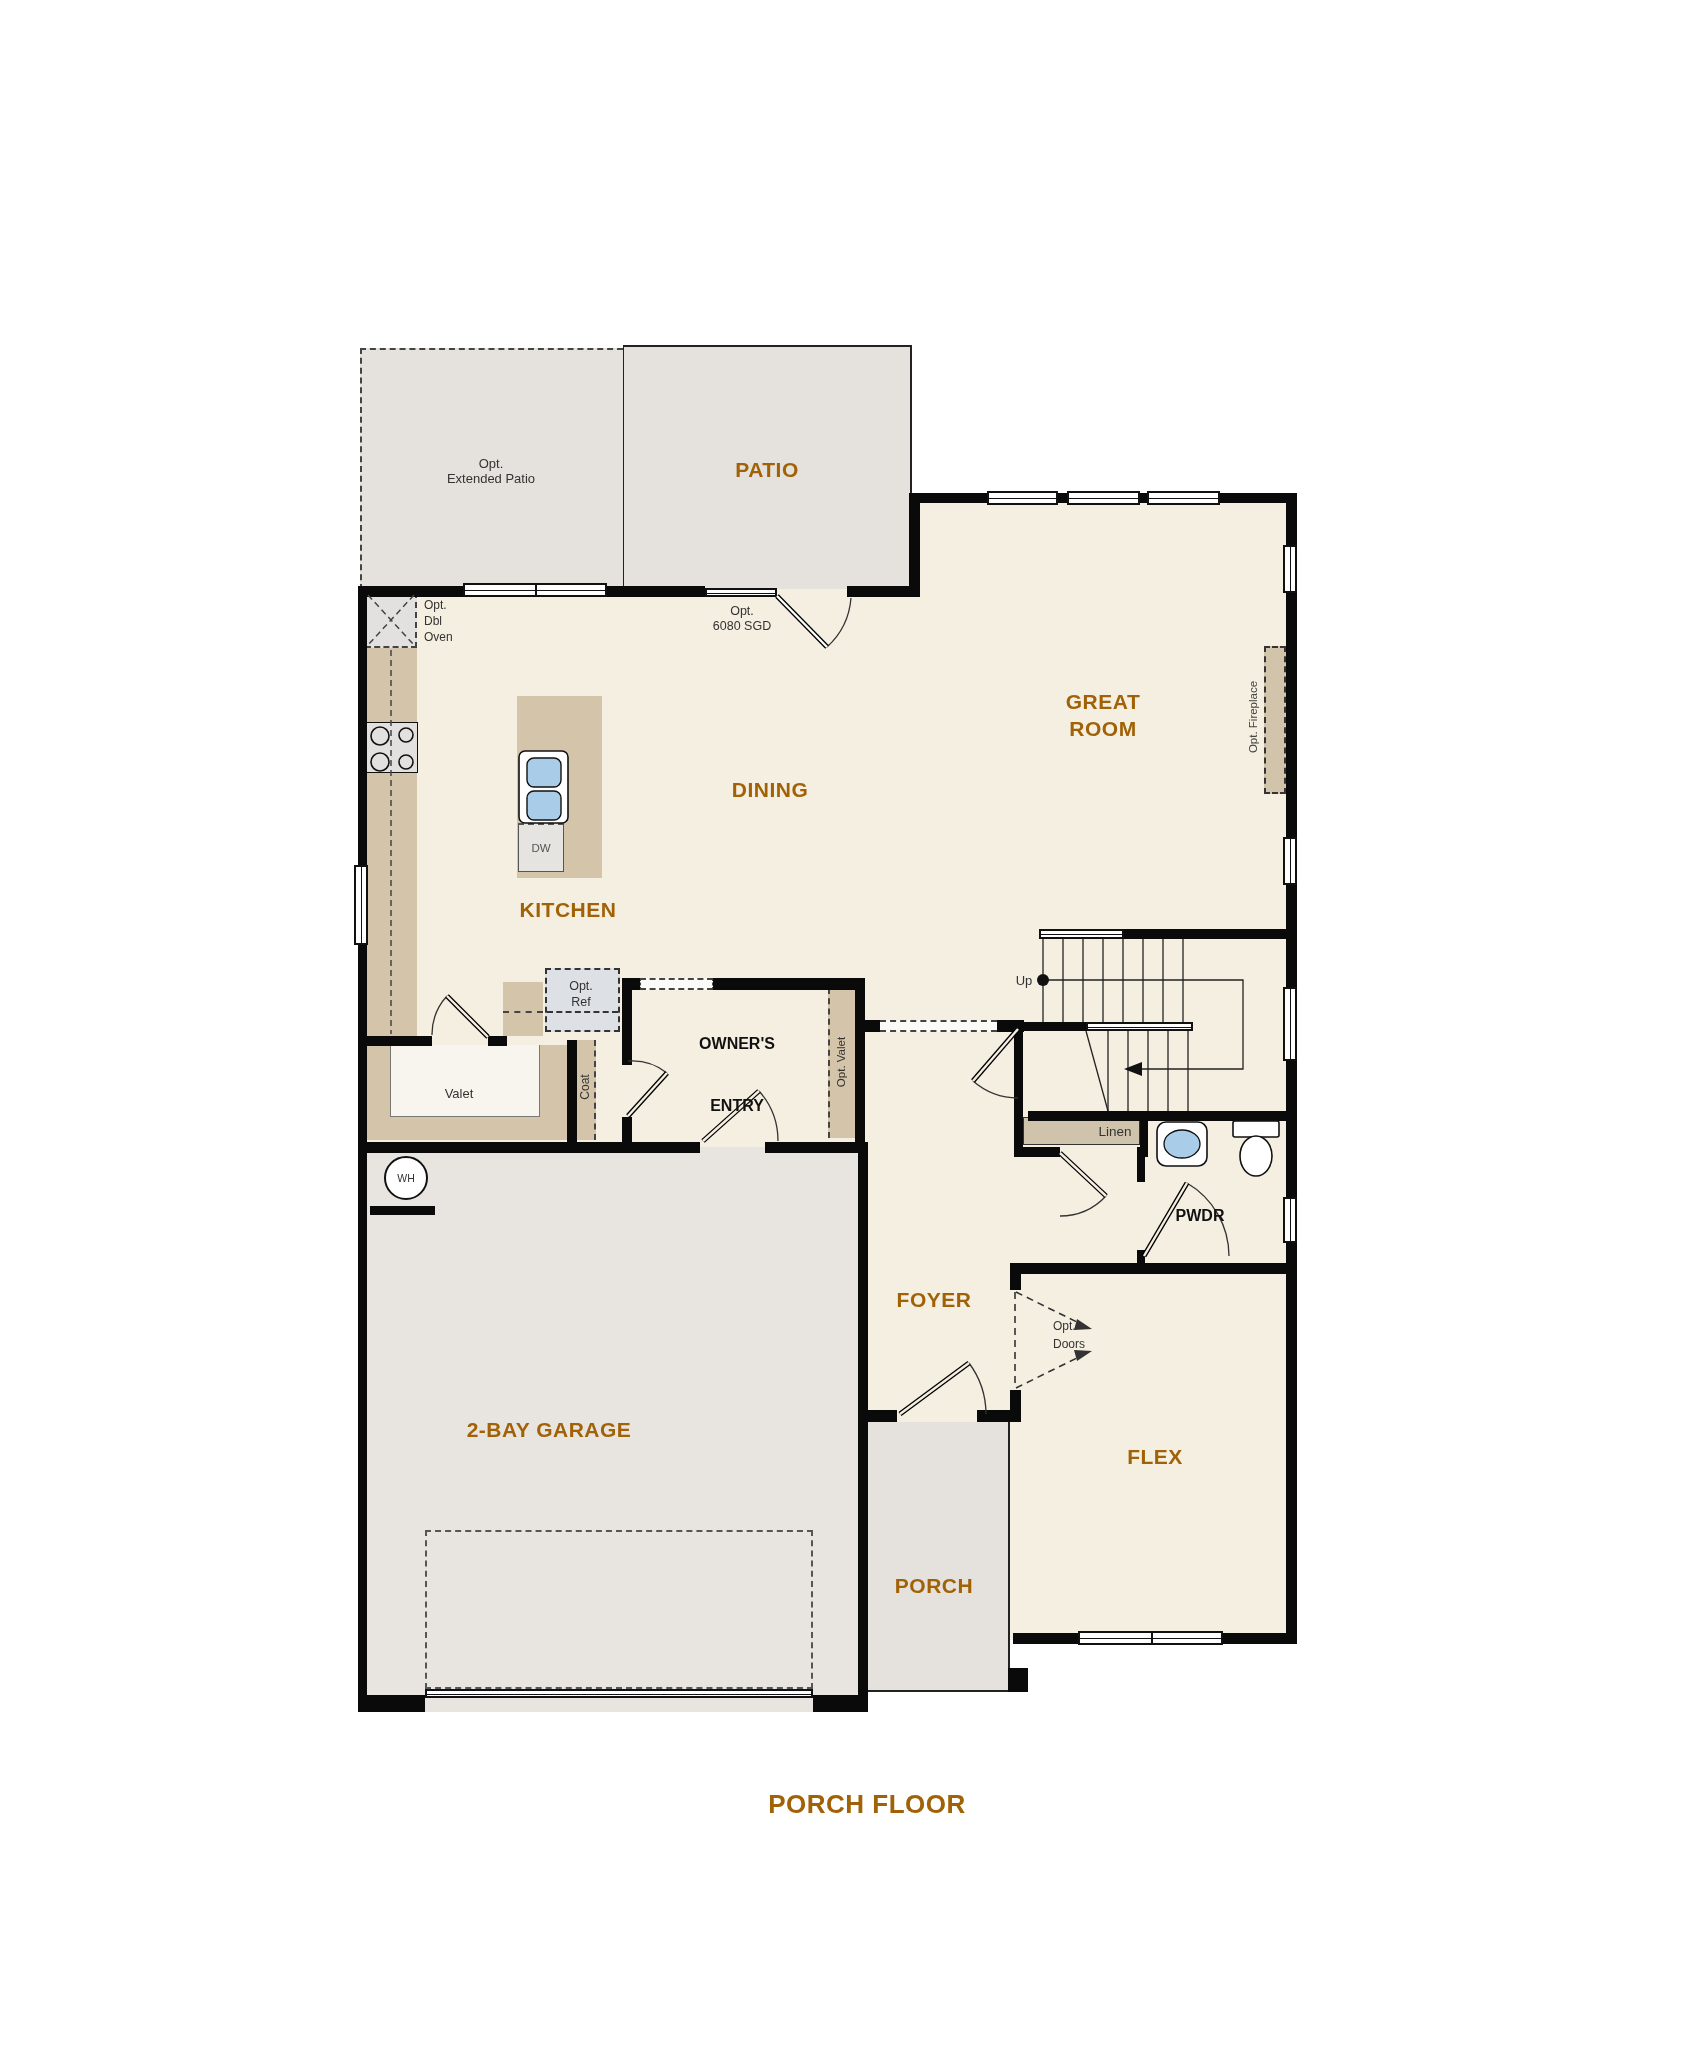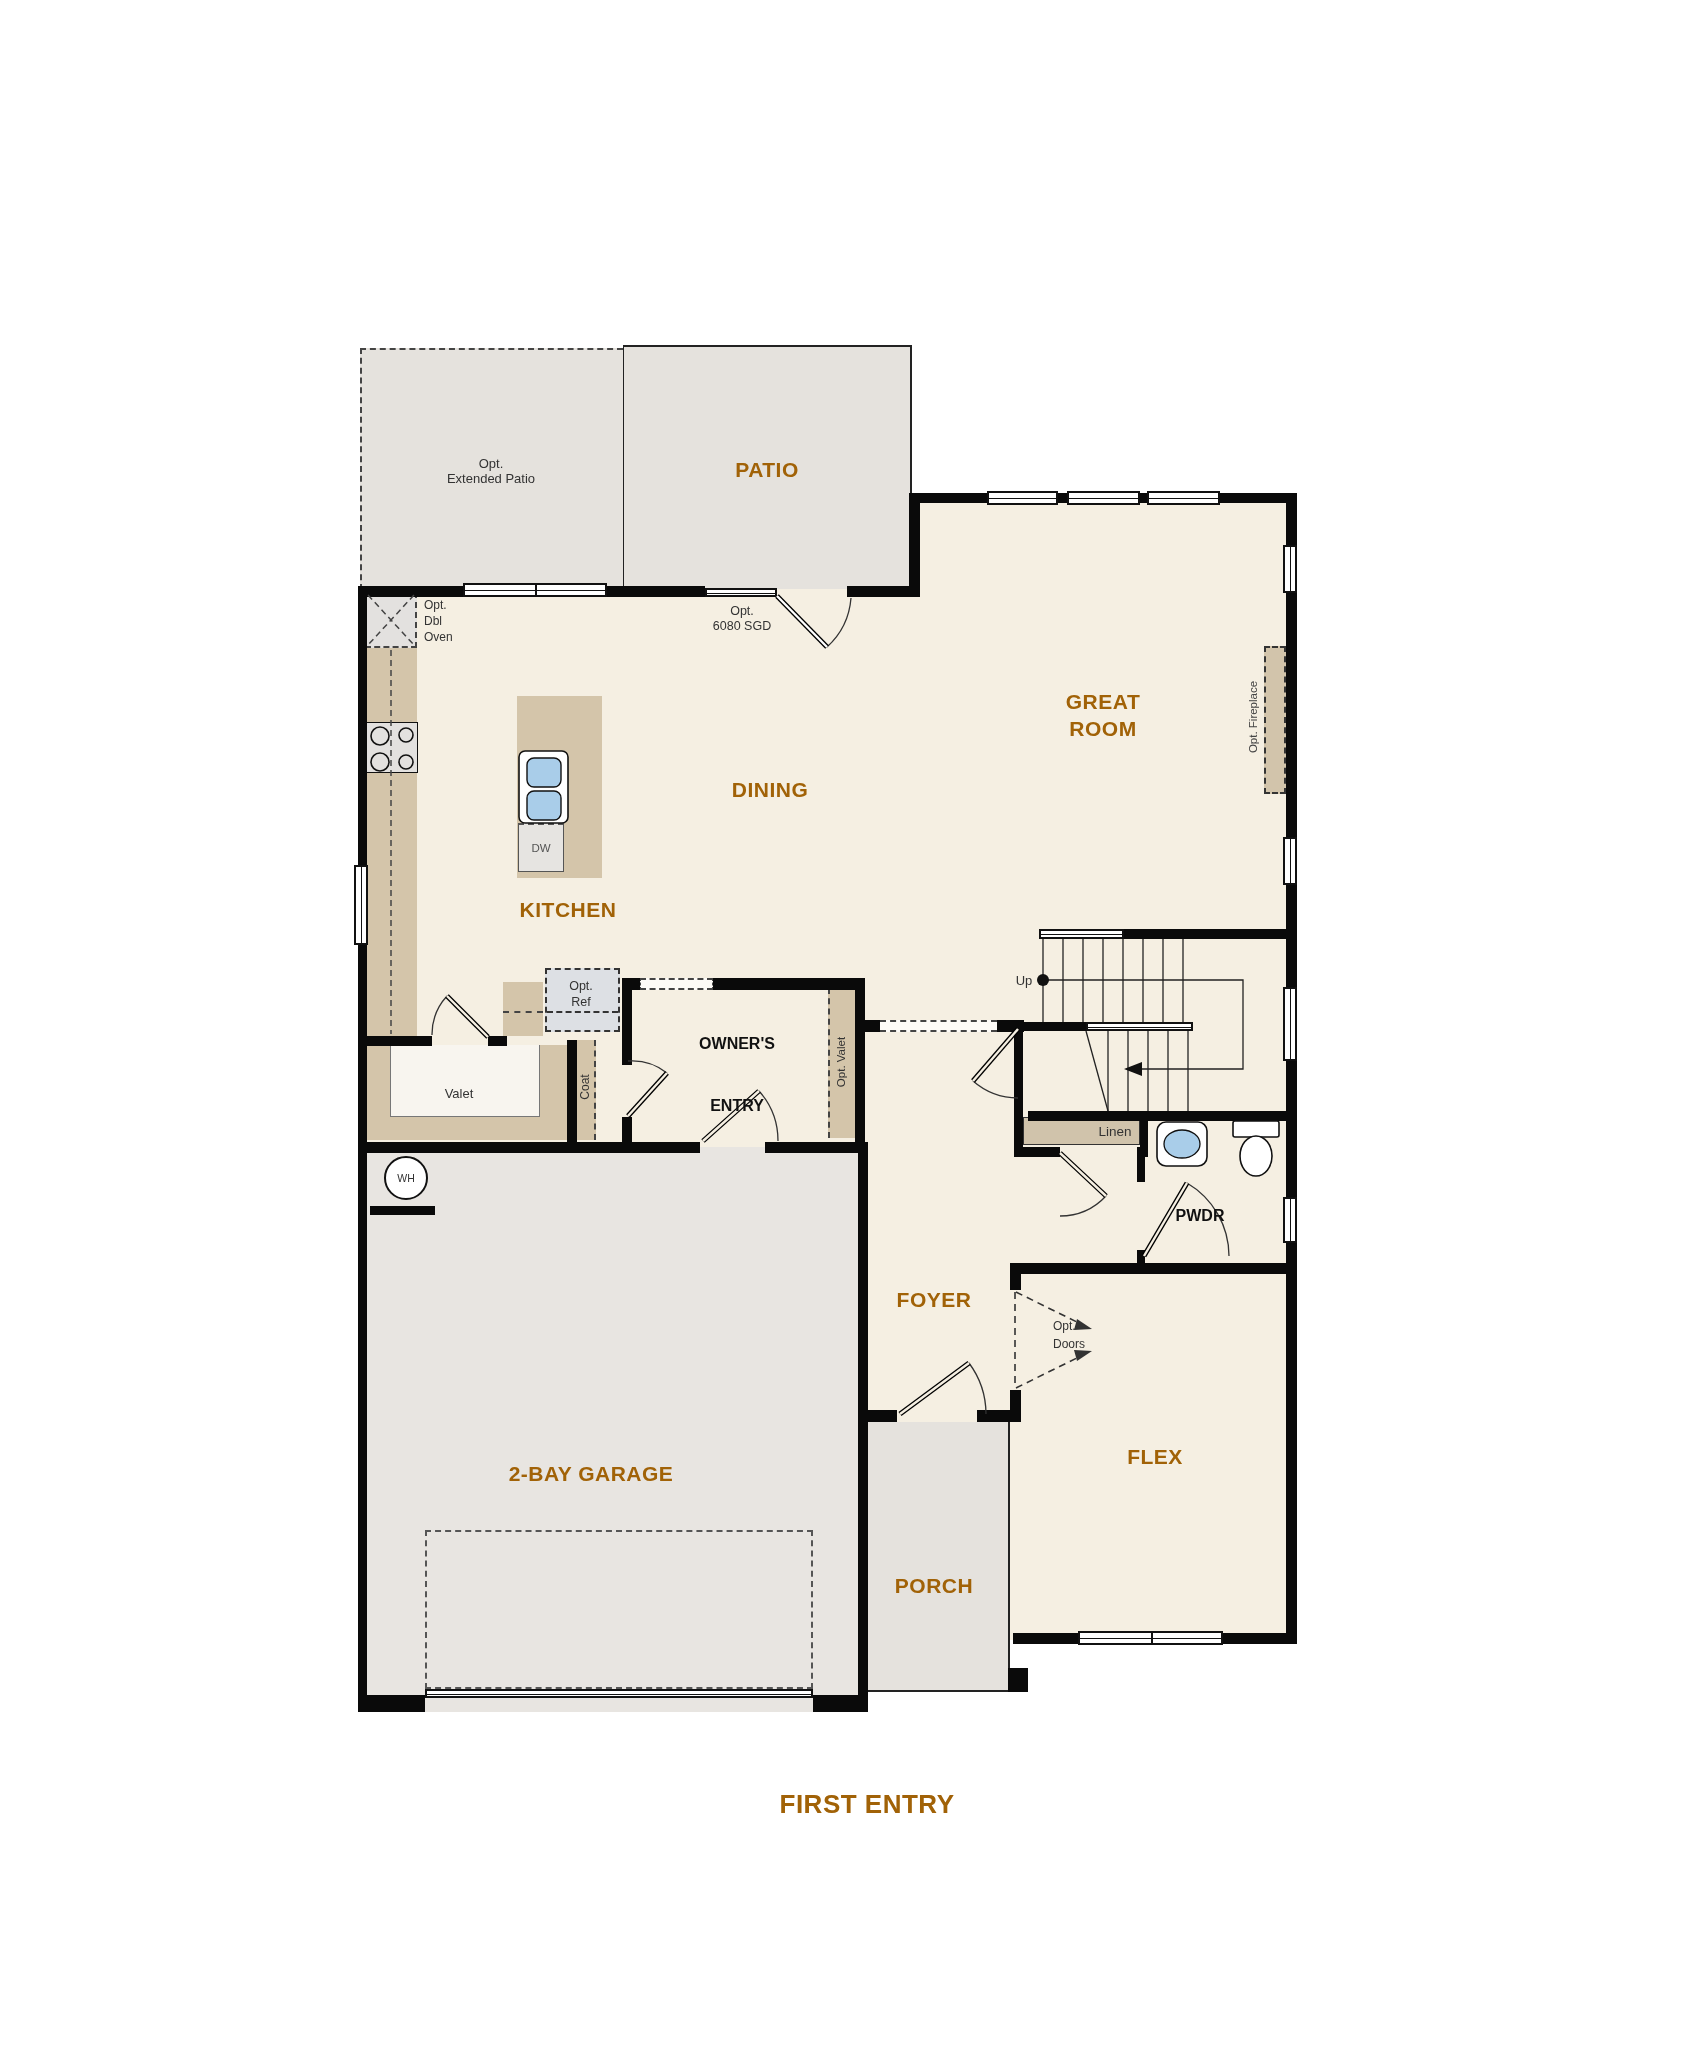--- a/index.html
+++ b/index.html
@@ -241,17 +241,17 @@
   <div class="sm" style="left:581px;top:986px;">Opt.</div>
   <div class="sm" style="left:581px;top:1002px;">Ref</div>
   <div class="sm" style="left:541px;top:848px;font-size:11.5px;color:#555;">DW</div>
   <div class="sm" style="left:1024px;top:980px;font-size:13px;">Up</div>
   <div class="sm" style="left:1078px;top:1131px;font-size:13.5px;margin-left:37px;">Linen</div>
   <div class="room-label-sm" style="left:1200px;top:1216px;">PWDR</div>
   <div class="room-label" style="left:934px;top:1300px;">FOYER</div>
   <div class="sm-left" style="left:1053px;top:1326px;">Opt.</div>
   <div class="sm-left" style="left:1053px;top:1344px;">Doors</div>
   <div class="room-label" style="left:1155px;top:1457px;">FLEX</div>
-  <div class="room-label" style="left:591px;top:1430px;margin-top:44px;">2-BAY GARAGE</div>
+  <div class="room-label" style="left:549px;top:1430px;">2-BAY GARAGE</div>
   <div class="room-label" style="left:934px;top:1586px;">PORCH</div>
-  <div class="room-label" style="left:867px;top:1804px;font-size:26px;">FIRST ENTRY</div>
+  <div class="room-label" style="left:867px;top:1804px;font-size:26px;">PORCH FLOOR</div>
 
 </div>
 
 </body></html>

